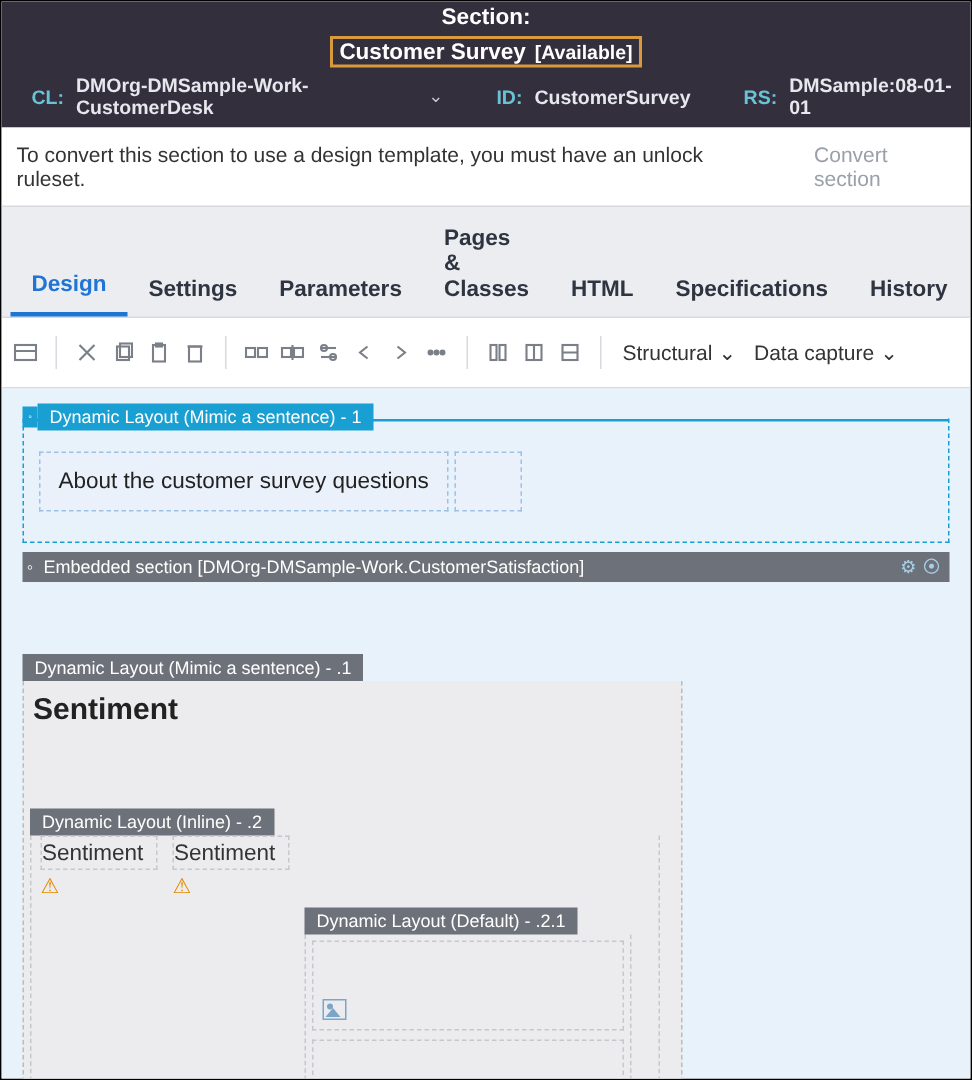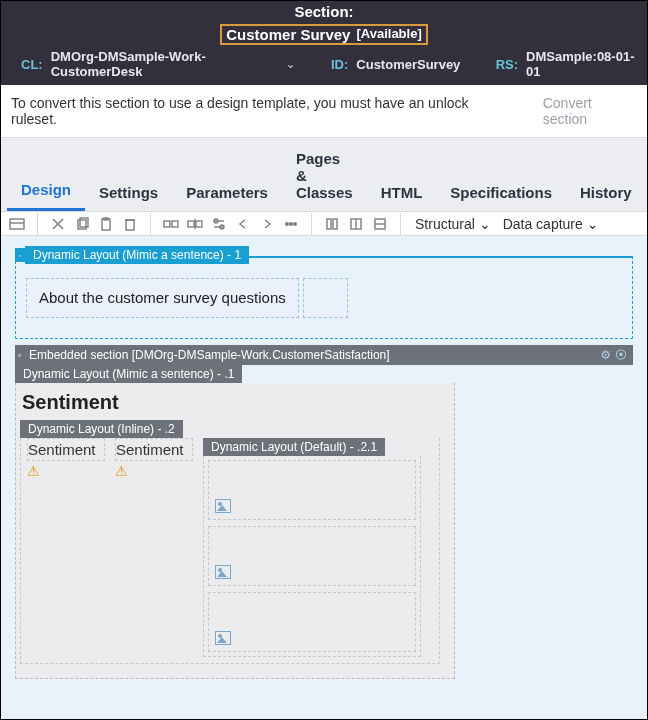--- a/index.html
+++ b/index.html
@@ -1,31 +1,31 @@
 <!DOCTYPE html>
 <html><head>
 <meta charset="utf-8">
 <style>
   * { box-sizing: border-box; margin: 0; padding: 0; font-family: -apple-system, BlinkMacSystemFont, "Segoe UI", Arial, sans-serif; }
   body { width: 648px; height: 720px; background: #f5f6f8; overflow: hidden; border:1px solid #000; }
   .hdr { background: #332f3d; color: #fff; padding: 2px 8px 6px 8px; }
   .hdr-row1 { display:flex; align-items:center; gap:4px; font-size:15px; font-weight:600;flex-direction:column; }
   .hdr-label { font-weight:700; }
-  .boxed { border:2px solid #d99a3d; padding:0 4px; display:inline-flex; gap:6px; }
+  .boxed { border:2px solid #d99a3d; padding:0 4px; display:inline-flex; align-items:center; gap:6px; }
   .avail { font-size:13px; font-weight:600; }
   .hdr-row2 { display:flex; align-items:center; gap:8px; font-size:13px; margin-top:4px; }
   .meta-k { color:#69c3d6; font-weight:700;margin-left:12px; }
   .meta-v { color:#e7e7ee; font-weight:600; }
   .chev { font-size:12px; color:#c9c9d1; }
   .infobar { background:#fff; padding:10px 10px; font-size:14px; color:#333; display:flex; align-items:flex-start; gap:6px; border-bottom:1px solid #d6d9de; }
   .convert-link { color:#9aa0aa;margin-left:34px; }
   .tabs { background:#ebedf1; display:flex; align-items:flex-end; padding:0 6px; border-bottom:1px solid #d6d9de; gap:0; }
   .tab { padding:12px 14px 10px 14px; font-size:15px; font-weight:600; color:#2e3440; cursor:pointer; }
   .tab.active { color:#1f74d4; border-bottom:3px solid #1f74d4; }
-  .toolbar { background:#fff; border-bottom:1px solid #d6d9de; display:flex; align-items:center; padding:4px 6px; height:24px; gap:4px; font-size:13px; color:#555; }
+  .toolbar { background:#fff; border-bottom:1px solid #d6d9de; display:flex; align-items:center; padding:4px 6px; height:47px; gap:4px; font-size:13px; color:#555; }
   .sep { width:1px; height:22px; background:#d6d9de; margin:0 6px; }
   .tbtn { width:20px; height:20px; display:inline-flex; align-items:center; justify-content:center; color:#7a7f88; border:1px solid transparent; }
   .tbtn svg { stroke:#7a7f88; fill:none; stroke-width:1.4; }
   .td { display:flex; align-items:center; gap:4px; color:#333; font-size:14px; padding:0 4px; }
   .canvas { padding:20px 14px 10px 14px; background:#e8f2fb; min-height:560px; }
   .tag { display:inline-block; font-size:12px; color:#fff; background:#6d7179; padding:2px 8px; }
   .tag.blue { background:#199fd2; }
   .tag.lite { background:#6d7179; }
   .tagmarker { width:10px; height:14px; background:#6d7179; display:inline-flex; align-items:center; justify-content:center; font-size:7px; color:#fff; }
   .tagmarker.blue { background:#199fd2; }
@@ -45,21 +45,21 @@
   .scol-h { font-size:15px; color:#333; padding:2px 0; border:1px dashed #c6c8cc; text-align:left; }
   .warn { color:#e08a00; font-size:14px; padding-top:2px; }
   .img-col { flex:0 0 218px; }
   .img-box { border:1px dashed #c6c8cc; height:60px; margin-bottom:6px; display:flex; align-items:flex-end; padding:6px; }
   .img-ico { width:16px; height:14px; border:1px solid #7aa6c9; position:relative; }
   .img-ico::before { content:""; position:absolute; left:2px; top:2px; width:4px; height:4px; border-radius:50%; background:#7aa6c9; }
   .img-ico::after { content:""; position:absolute; left:1px; bottom:1px; width:0; height:0; border-left:5px solid transparent; border-right:5px solid transparent; border-bottom:6px solid #7aa6c9; }
   .dl3 { margin-top:24px; }
   .link { color:#1f74d4; font-size:15px; padding:4px 8px; display:inline-block; border:1px dashed #c6c8cc; }
   .dl-outline { border:1px dashed #c6c8cc; padding-bottom:6px; }
-  .tag-row-inner { display:flex; }
+  .tag-row-inner { display:flex;margin-top:48px; }
 </style>
 </head>
 <body>
 
 <div class="hdr">
   <div class="hdr-row1">
     <span class="hdr-label">Section:</span>
     <span class="boxed">
       <span>Customer Survey</span>
       <span class="avail">[Available]</span>

